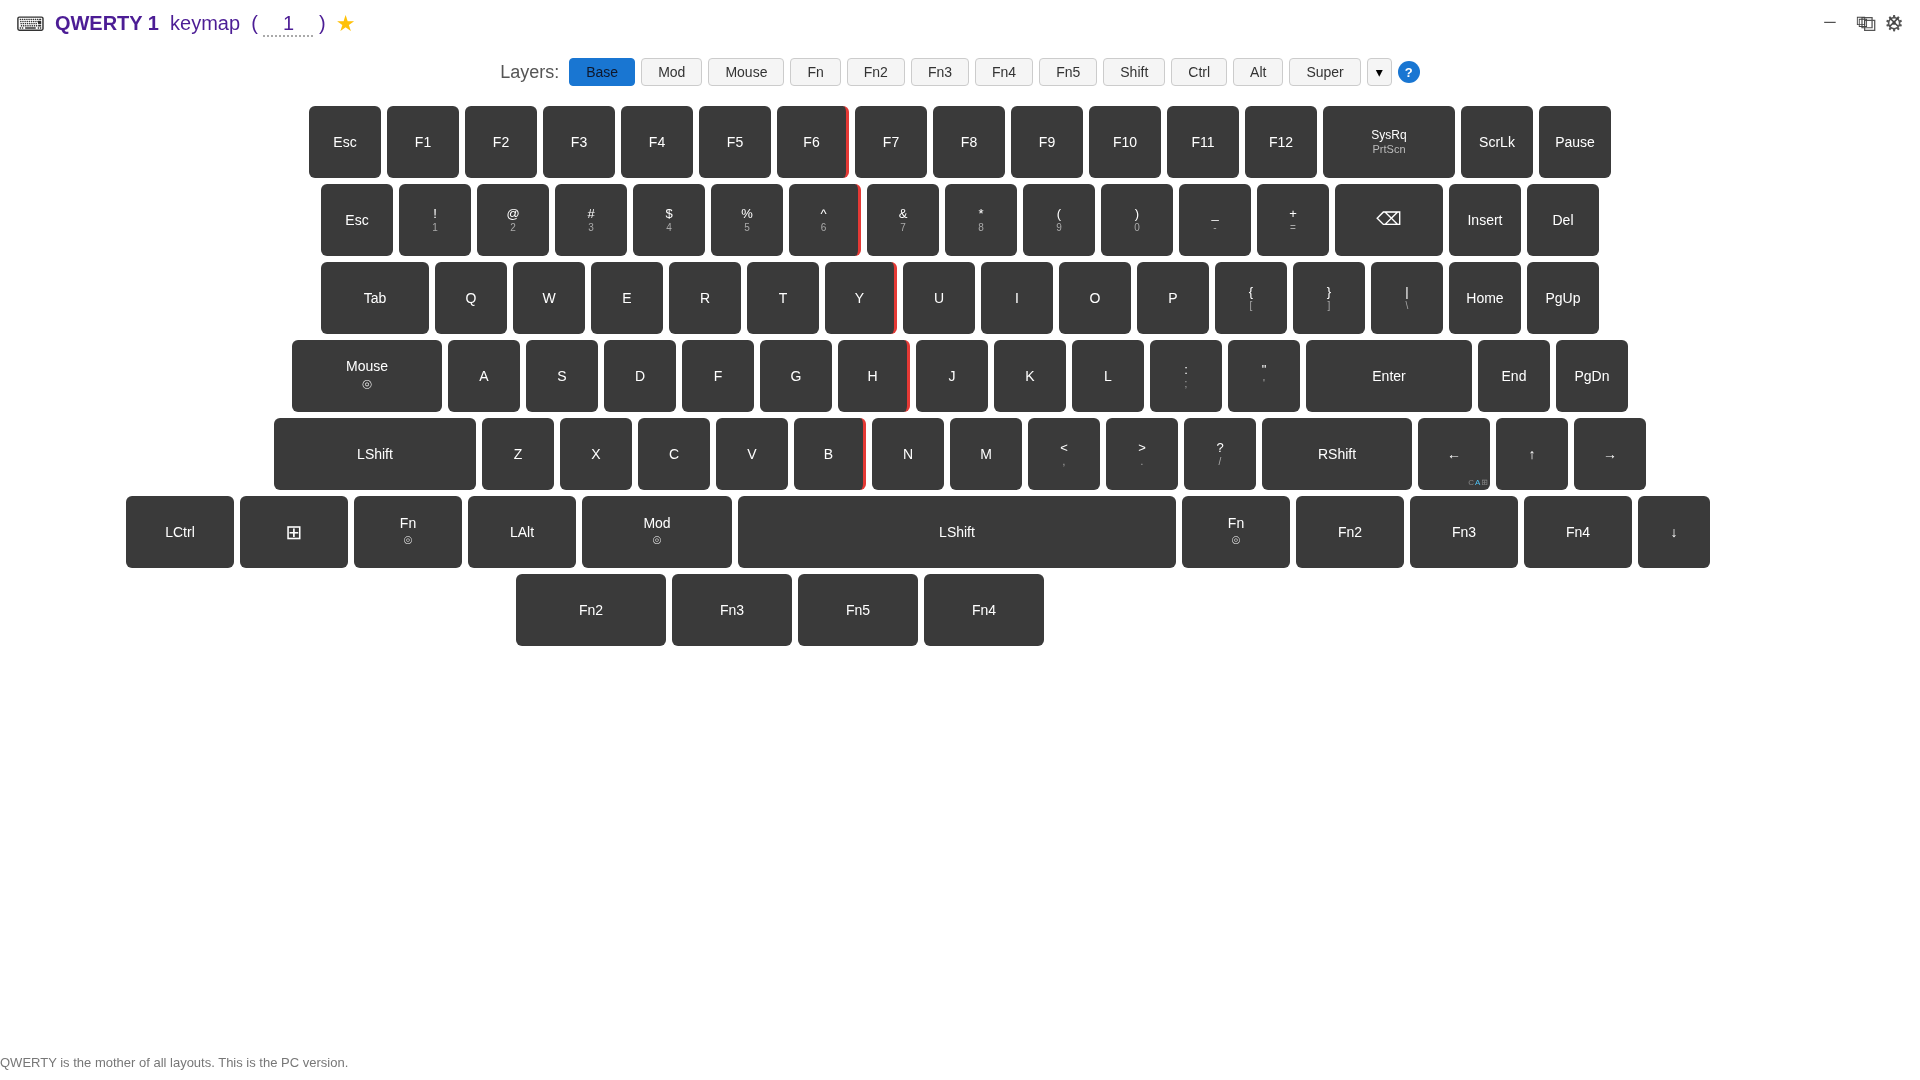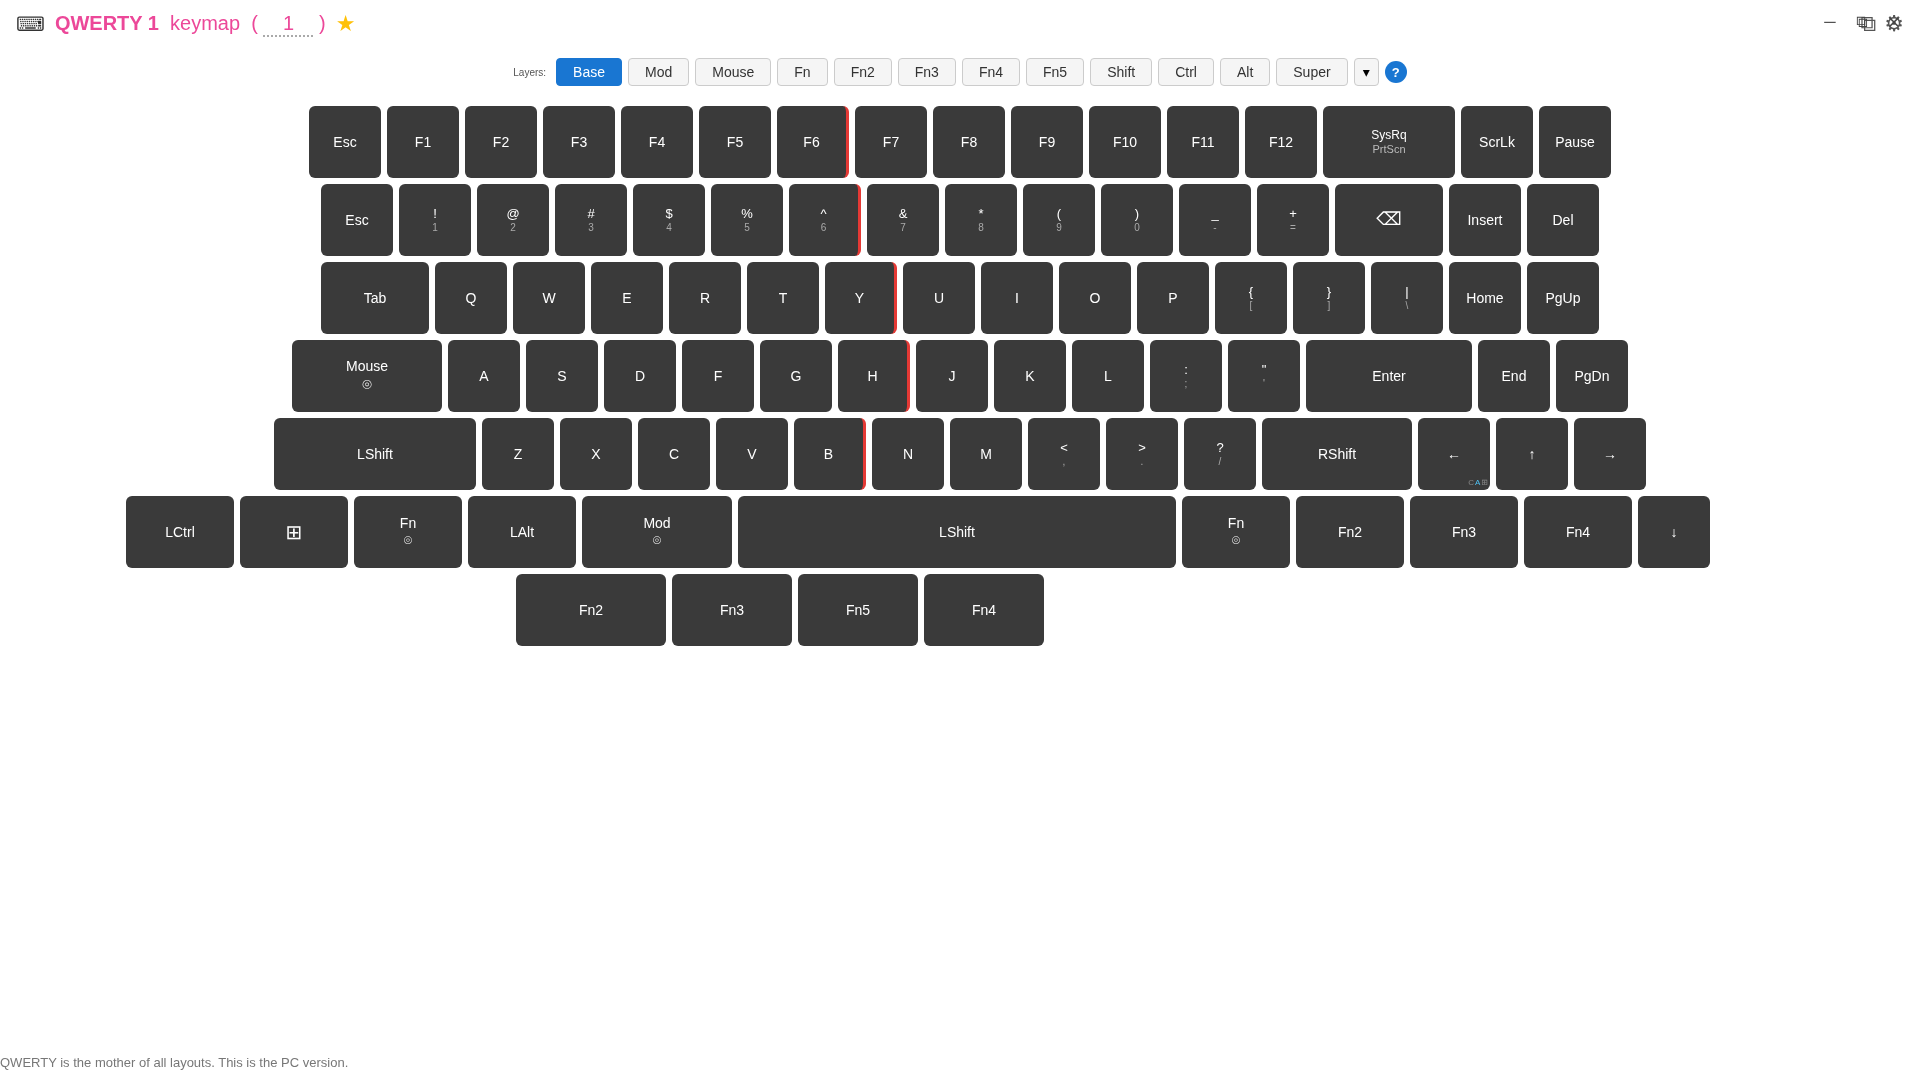--- a/index.html
+++ b/index.html
@@ -22,21 +22,21 @@
       background: #fff;
     }
     .titlebar-left {
       display: flex;
       align-items: center;
       gap: 10px;
     }
     .titlebar-title {
       font-size: 20px;
       font-weight: 400;
-      color: #ec4899;
+      color: #4c1d95;
     }
     .titlebar-right {
       display: flex;
       align-items: center;
       gap: 8px;
     }
     .titlebar-icon {
       font-size: 20px;
       color: #555;
       cursor: pointer;
@@ -64,36 +64,36 @@
 
     
     .layers-bar {
       display: flex;
       align-items: center;
       justify-content: center;
       gap: 6px;
       padding: 10px 0 20px 0;
     }
     .layers-label {
-      font-size: 10px;
+      font-size: 18px;
       color: #555;
       margin-right: 4px;
     }
     .layer-btn {
       padding: 5px 16px;
       border-radius: 4px;
       border: 1px solid #ccc;
       background: #f5f5f5;
       font-size: 14px;
       color: #333;
       cursor: pointer;
     }
     .layer-btn.active {
       background: #1976d2;
-      color: #ffffff;
+      color: #0f172a;
       border-color: #1976d2;
     }
     .layer-dropdown {
       padding: 5px 8px;
       border-radius: 4px;
       border: 1px solid #ccc;
       background: #f5f5f5;
       font-size: 14px;
       cursor: pointer;
     }

